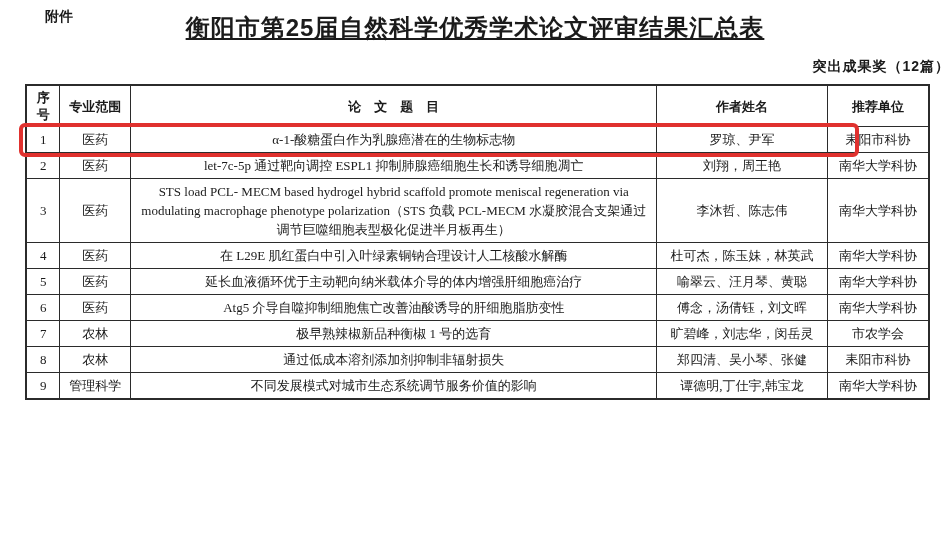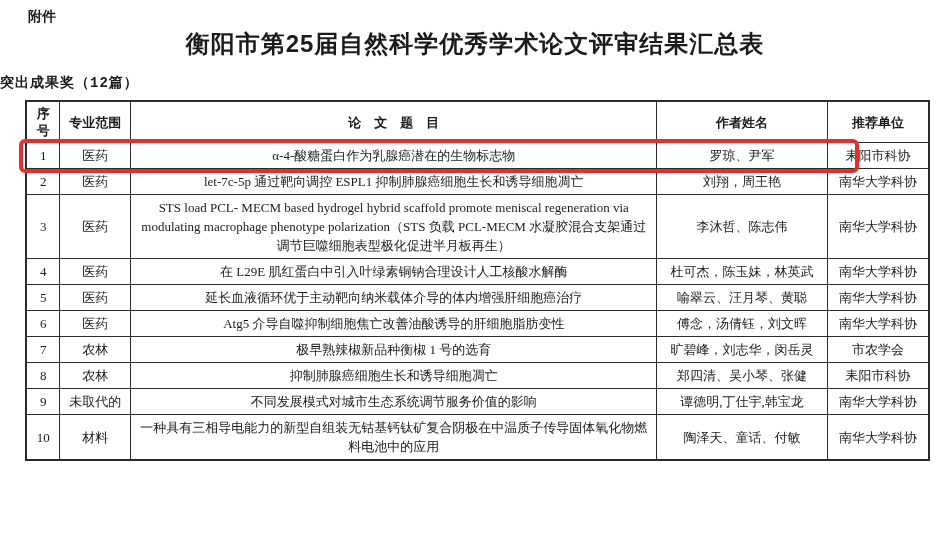--- a/index.html
+++ b/index.html
@@ -14,38 +14,39 @@
   }
   .page {
     position: relative;
     width: 950px;
     height: 533px;
     background: #ffffff;
   }
   .attachment {
     position: absolute;
     top: 8px;
-    left: 28px;
+    left: 45px;
     font-family: "Liberation Sans", "DejaVu Sans", sans-serif;
     font-weight: bold;
     font-size: 14px;
   }
   .title {
     margin: 0;
-    padding-top: 28px;
+    padding-top: 12px;
     text-align: center;
     font-family: "Liberation Sans", "DejaVu Sans", sans-serif;
     font-weight: bold;
     font-size: 24px;
     letter-spacing: 1px;
+    text-decoration: underline;
   }
   .subtitle {
     margin-top: 14px;
-    text-align: left;
-    font-family: Liberation Mono, monospace;
+    text-align: right;
+    font-family: Liberation Sans, sans-serif;
     font-weight: bold;
     font-size: 14px;
     letter-spacing: 1px;
   }
   .table-wrap {
     position: relative;
     width: 828px;
     margin: 8px 0 0 25px;
   }
   table {
@@ -106,21 +107,21 @@
           <th>专业范围</th>
           <th>论　文　题　目</th>
           <th>作者姓名</th>
           <th>推荐单位</th>
         </tr>
       </thead>
       <tbody>
           <tr>
     <td>1</td>
     <td>医药</td>
-    <td>α-4-酸糖蛋白作为乳腺癌潜在的生物标志物</td>
+    <td>α-1-酸糖蛋白作为乳腺癌潜在的生物标志物</td>
     <td>罗琼、尹军</td>
     <td>耒阳市科协</td>
   </tr>
           <tr>
     <td>2</td>
     <td>医药</td>
     <td>let-7c-5p 通过靶向调控 ESPL1 抑制肺腺癌细胞生长和诱导细胞凋亡</td>
     <td>刘翔，周王艳</td>
     <td>南华大学科协</td>
   </tr>
@@ -155,35 +156,28 @@
           <tr>
     <td>7</td>
     <td>农林</td>
     <td>极早熟辣椒新品种衡椒 1 号的选育</td>
     <td>旷碧峰，刘志华，闵岳灵</td>
     <td>市农学会</td>
   </tr>
           <tr>
     <td>8</td>
     <td>农林</td>
-    <td>抑制肺腺癌细胞生长和诱导细胞凋亡</td>
+    <td>通过低成本溶剂添加剂抑制非辐射损失</td>
     <td>郑四清、吴小琴、张健</td>
     <td>耒阳市科协</td>
   </tr>
           <tr>
     <td>9</td>
-    <td>未取代的</td>
+    <td>管理科学</td>
     <td>不同发展模式对城市生态系统调节服务价值的影响</td>
     <td>谭德明,丁仕宇,韩宝龙</td>
-    <td>南华大学科协</td>
-  </tr>
-          <tr>
-    <td>10</td>
-    <td>材料</td>
-    <td>一种具有三相导电能力的新型自组装无钴基钙钛矿复合阴极在中温质子传导固体氧化物燃料电池中的应用</td>
-    <td>陶泽天、童话、付敏</td>
     <td>南华大学科协</td>
   </tr>
         </tbody>
     </table>
     <div class="highlight-box" style="border-color: rgb(224, 49, 46); top: 38.5px; height: 34px;"></div>
   </div>
 </div>
 
 </body></html>

